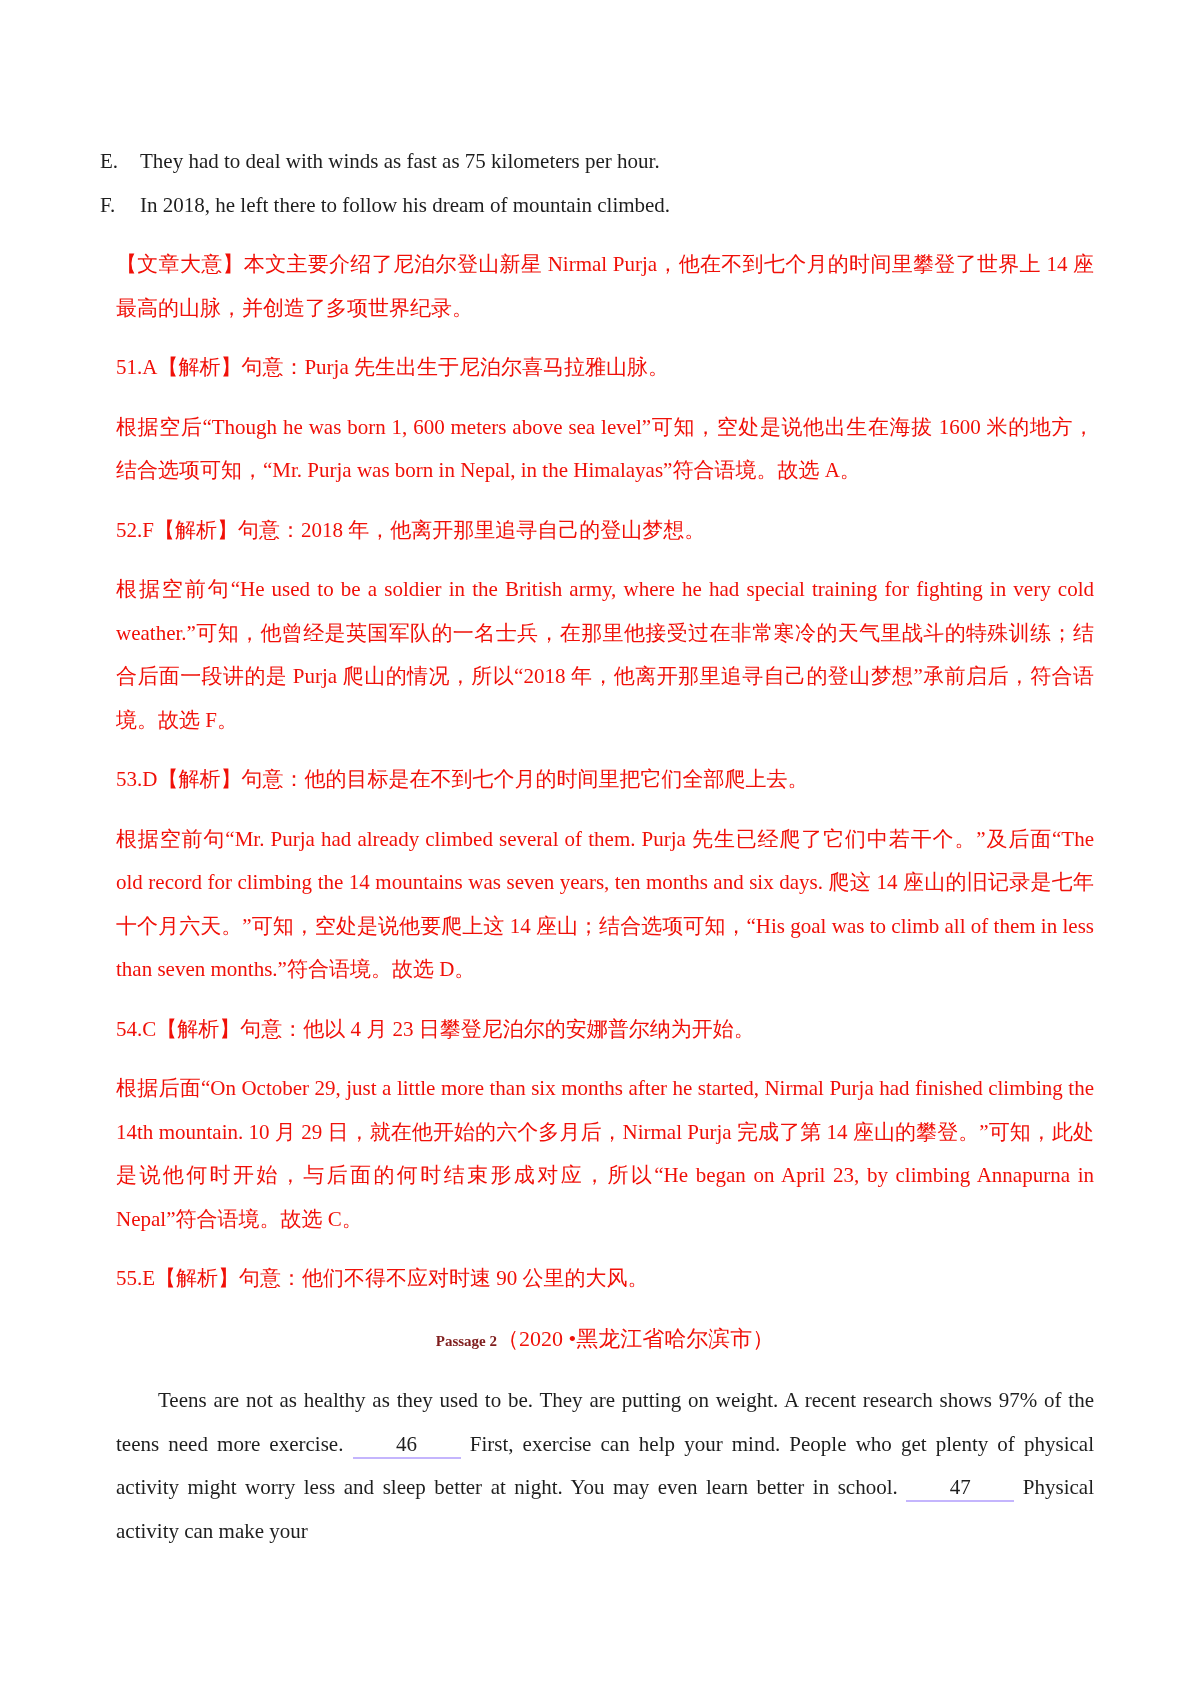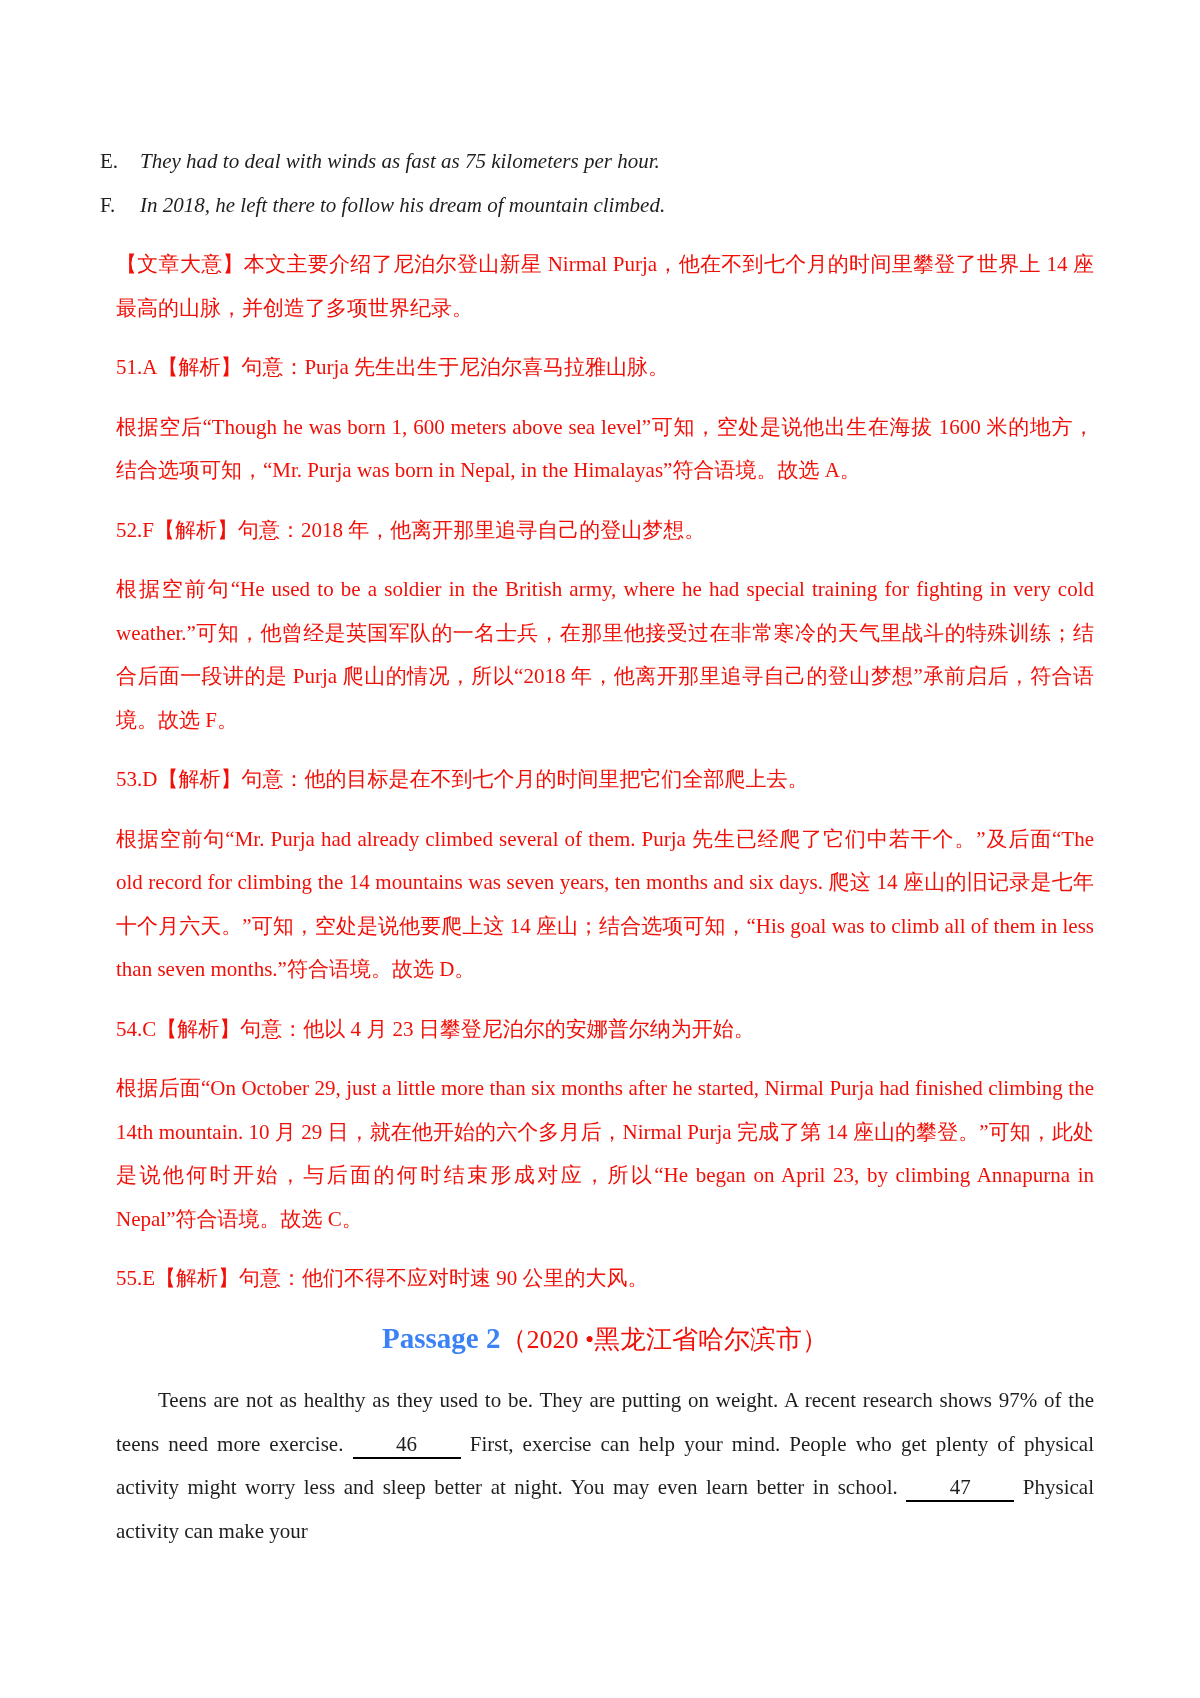--- a/index.html
+++ b/index.html
@@ -29,47 +29,46 @@
     text-align: justify;
   }
   .option-row {
     display: flex;
   }
   .option-marker {
     flex: 0 0 40px;
   }
   .option-text {
     flex: 1 1 auto;
-    font-style: italic;
   }
   .red {
     color: #f01008;
   }
   .passage-title {
     text-align: center !important;
   }
   .passage-title .title-black {
     font-weight: bold;
-    color: #3b82f6;
-    font-size: 29px;
+    color: #7f1d1d;
+    font-size: 15px;
   }
   .passage-title .title-red {
     color: #f01008;
-    font-size: 26px;
+    font-size: 22px;
   }
   .body-par {
     text-indent: 42px;
   }
   .blank {
     display: inline-block;
     width: 108px;
     text-align: center;
     text-indent: 0;
     line-height: 26px;
-    border-bottom: 2px solid #000000;
+    border-bottom: 2px solid #c4b5fd;
     vertical-align: baseline;
   }
 </style>
 </head>
 <body>
 
 <div class="page">
   <div class="doc">
 
     <div class="option-row">

